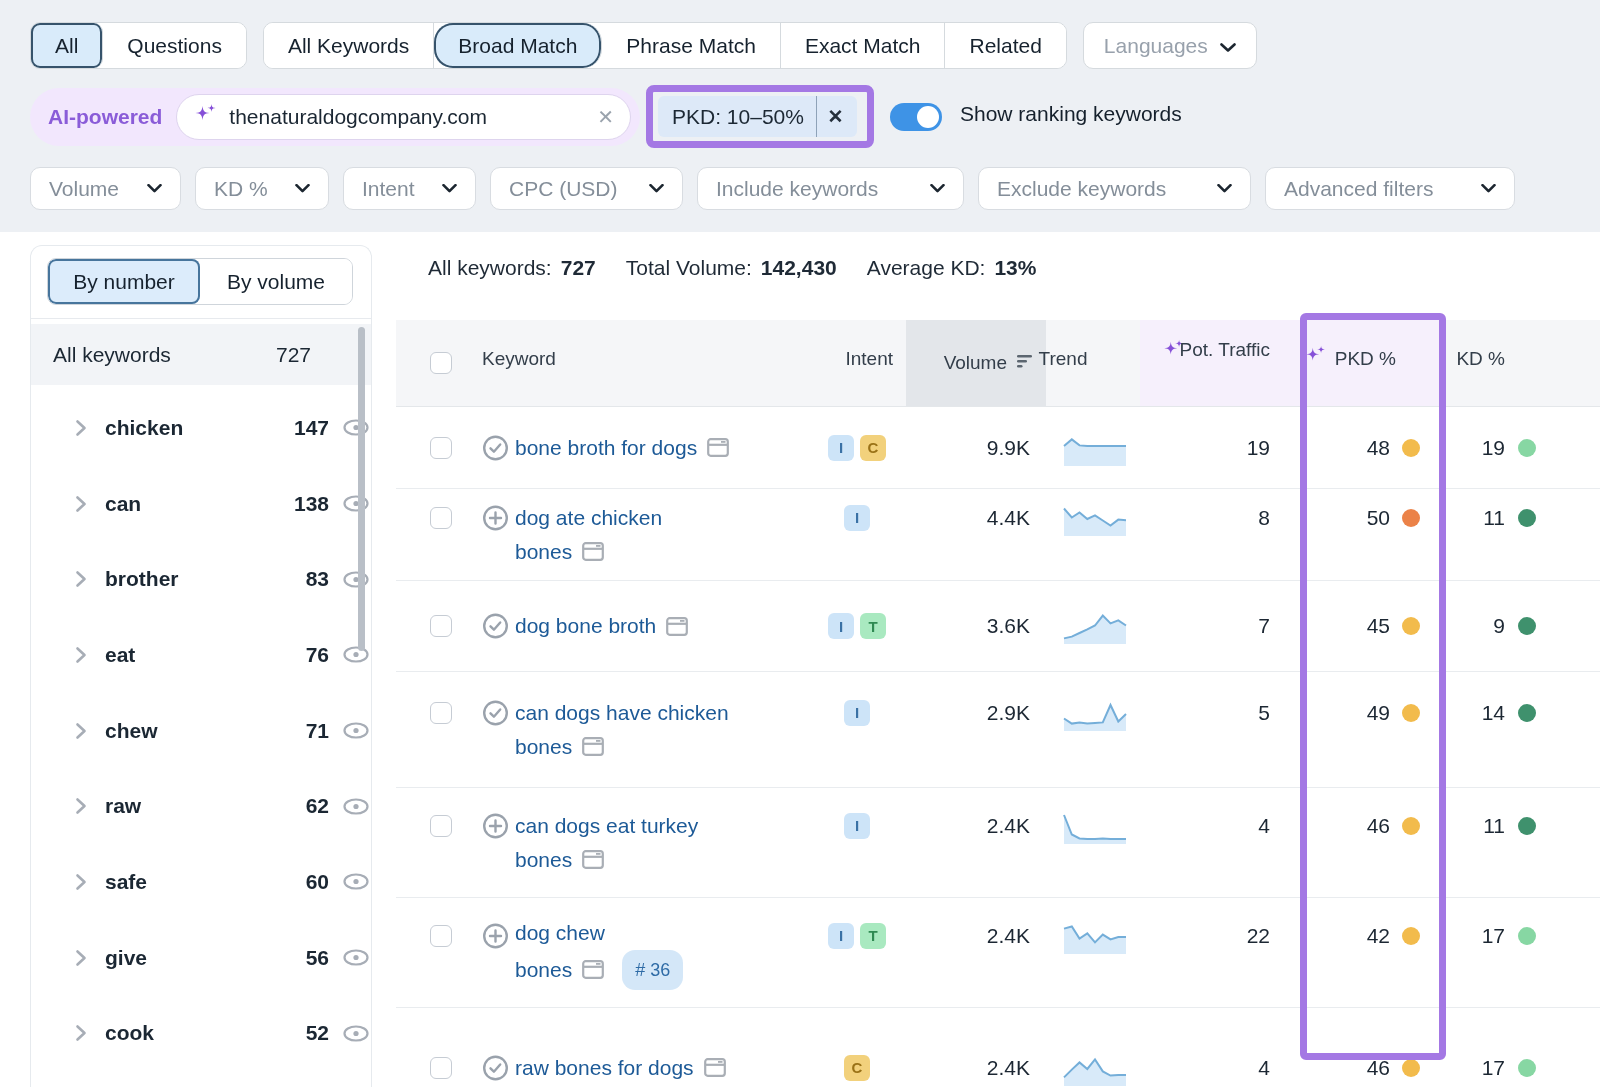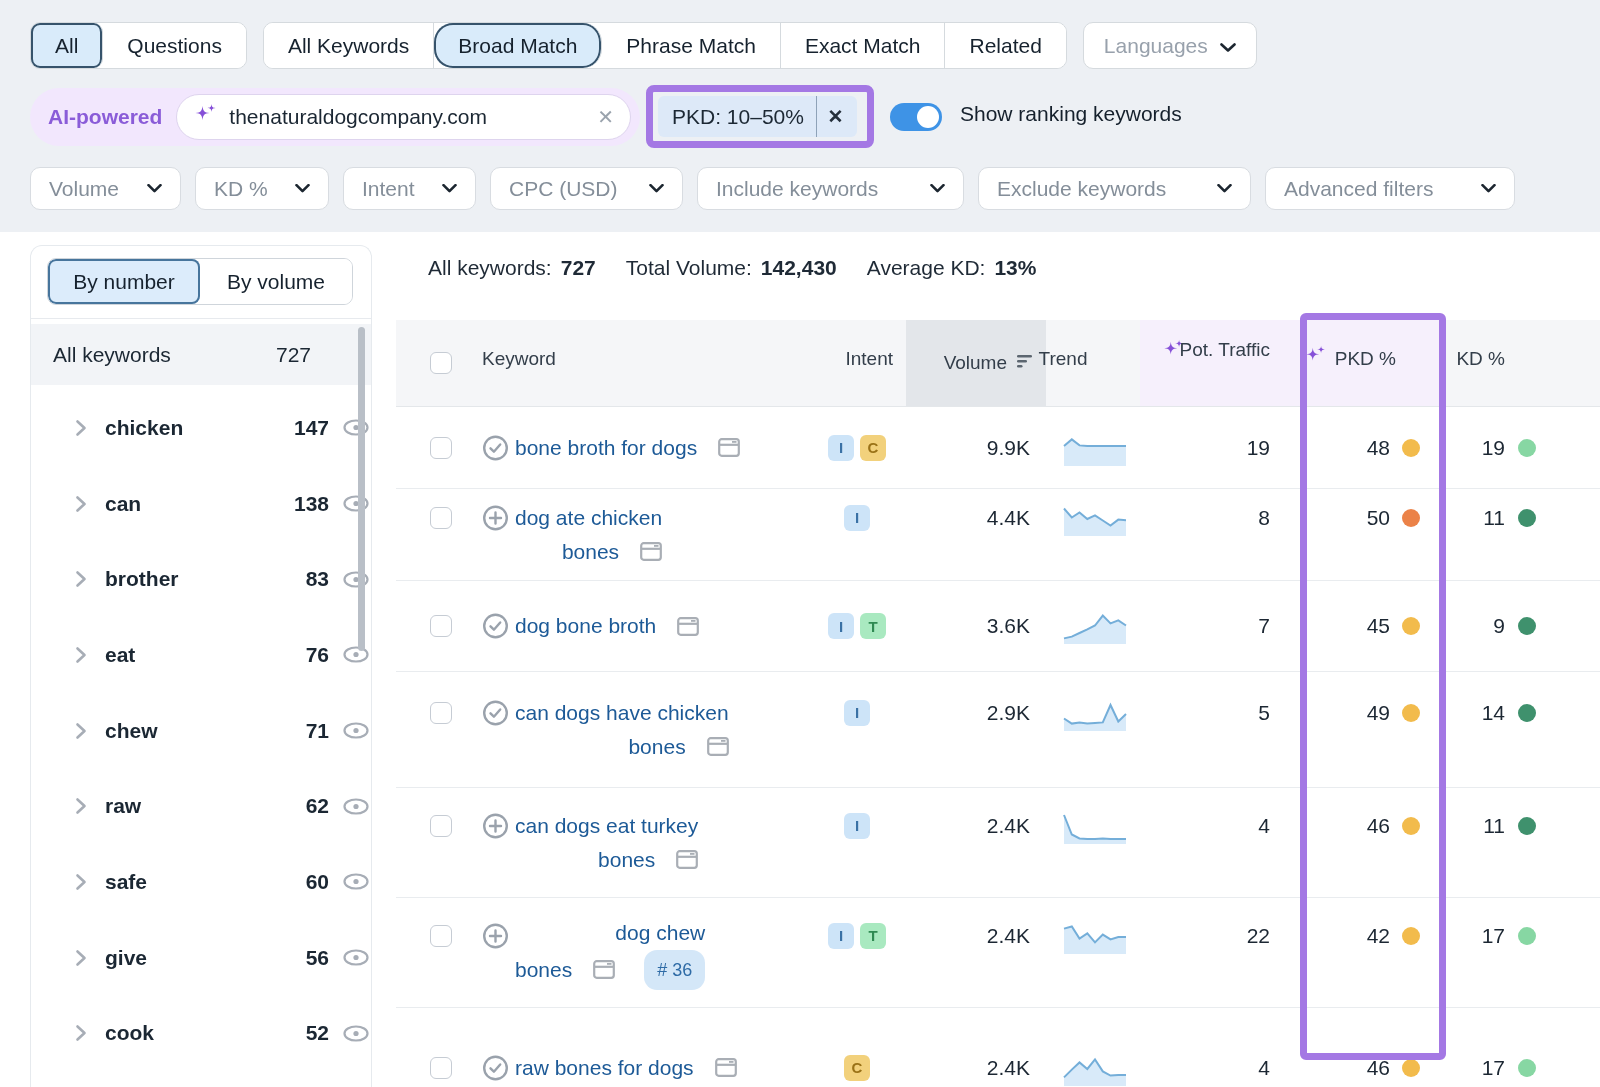--- a/index.html
+++ b/index.html
@@ -75,21 +75,21 @@
   .th-kd { left:1029px; width:80px; top:28px; text-align:right; }
 
   .rows { position:absolute; left:0; top:175px; width:100%; }
   .trow { position:relative; border-bottom:1px solid #e9ecef; }
   .cellv { position:absolute; top:50%; transform:translateY(-50%); }
   .two-line .cellv { margin-top:-17px; }
   .cb { width:22px; height:22px; border:1.6px solid #c6ccd4; border-radius:6px; background:#fff; cursor:pointer; }
   .c-check { left:34px; }
   .c-marker { left:86px; display:flex; cursor:pointer; }
   .c-kw { left:119px; top:50%; transform:translateY(-50%); position:absolute; }
-  .kw-line { font-size:21px; line-height:34px; color:var(--link,#1d5a97); white-space:nowrap; display:flex; align-items:center; gap:21px; cursor:pointer;justify-content:flex-end; }
+  .kw-line { font-size:21px; line-height:34px; color:var(--link,#1d5a97); white-space:nowrap; display:flex; align-items:center; gap:10px; cursor:pointer; }
   .rank-badge { font-size:18px; color:#2e6ba6; background:#d4e7f8; border-radius:13px; padding:3px 13px; margin-left:8px; cursor:default; }
   .c-badges { left:425px; width:72px; display:flex; gap:6px; justify-content:center; }
   .badge { width:26px; height:26px; border-radius:6px; display:flex; align-items:center; justify-content:center; font-size:15px; font-weight:bold; }
   .c-volume { left:500px; width:134px; text-align:right; font-size:21px; }
   .c-trend { left:664px; width:70px; display:flex; justify-content:center; }
   .c-pot { left:754px; width:120px; text-align:right; font-size:21px; }
   .c-pkdnum { left:884px; width:110px; text-align:right; font-size:21px; }
   .c-pkddot { left:1006px; }
   .c-kdnum { left:1009px; width:100px; text-align:right; font-size:21px; }
   .c-kddot { left:1122px; }

